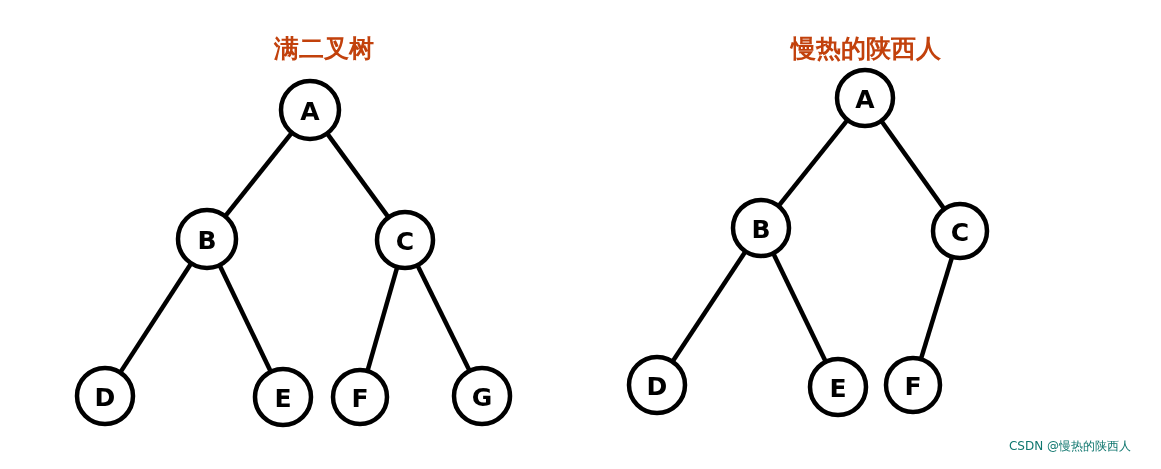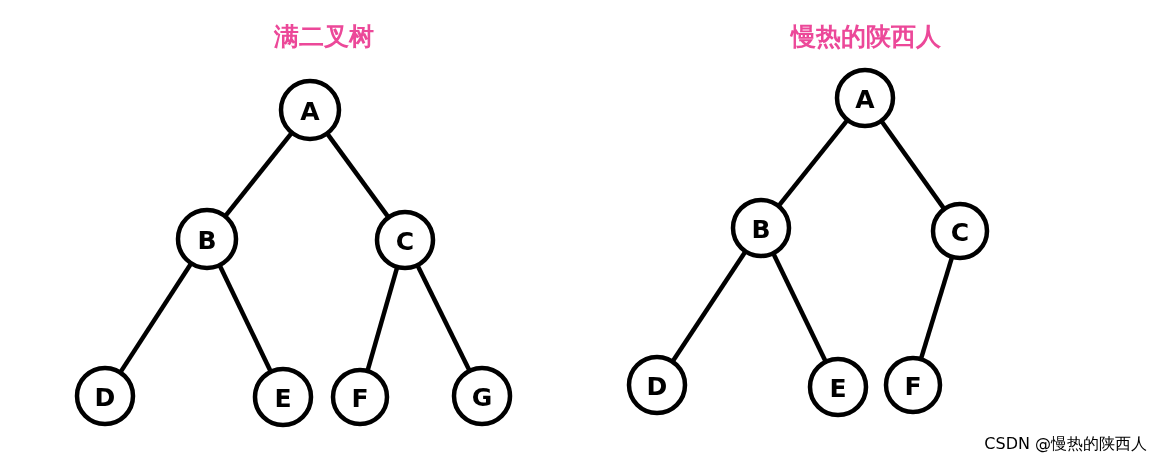--- a/index.html
+++ b/index.html
@@ -19,35 +19,36 @@
     left: 0;
     top: 0;
     width: 1161px;
     height: 469px;
   }
   .diagram-title {
     position: absolute;
     font-family: Liberation Serif, serif;
     font-size: 25px;
     font-weight: bold;
-    color: #ec4899;
+    color: #c2410c;
     white-space: nowrap;
     transform: translateX(-50%);
     letter-spacing: 0px;
+    margin-top: 12px;
   }
   #title-full-tree   { left: 324px; top: 20px; }
   #title-complete-tree { left: 866px; top: 20px; }
 
   .watermark {
     position: absolute;
-    right: 14px;
+    right: 30px;
     bottom: 14px;
     font-family: "DejaVu Sans", "Liberation Sans", sans-serif;
-    font-size: 16px;
-    color: #000000;
+    font-size: 12px;
+    color: #0f766e;
     white-space: nowrap;
     user-select: none;
   }
   .node-circle {
     fill: #ffffff;
     stroke: #000000;
     stroke-width: 4.5;
   }
   .node-label {
     font-family: "DejaVu Sans", "Liberation Sans", sans-serif;

